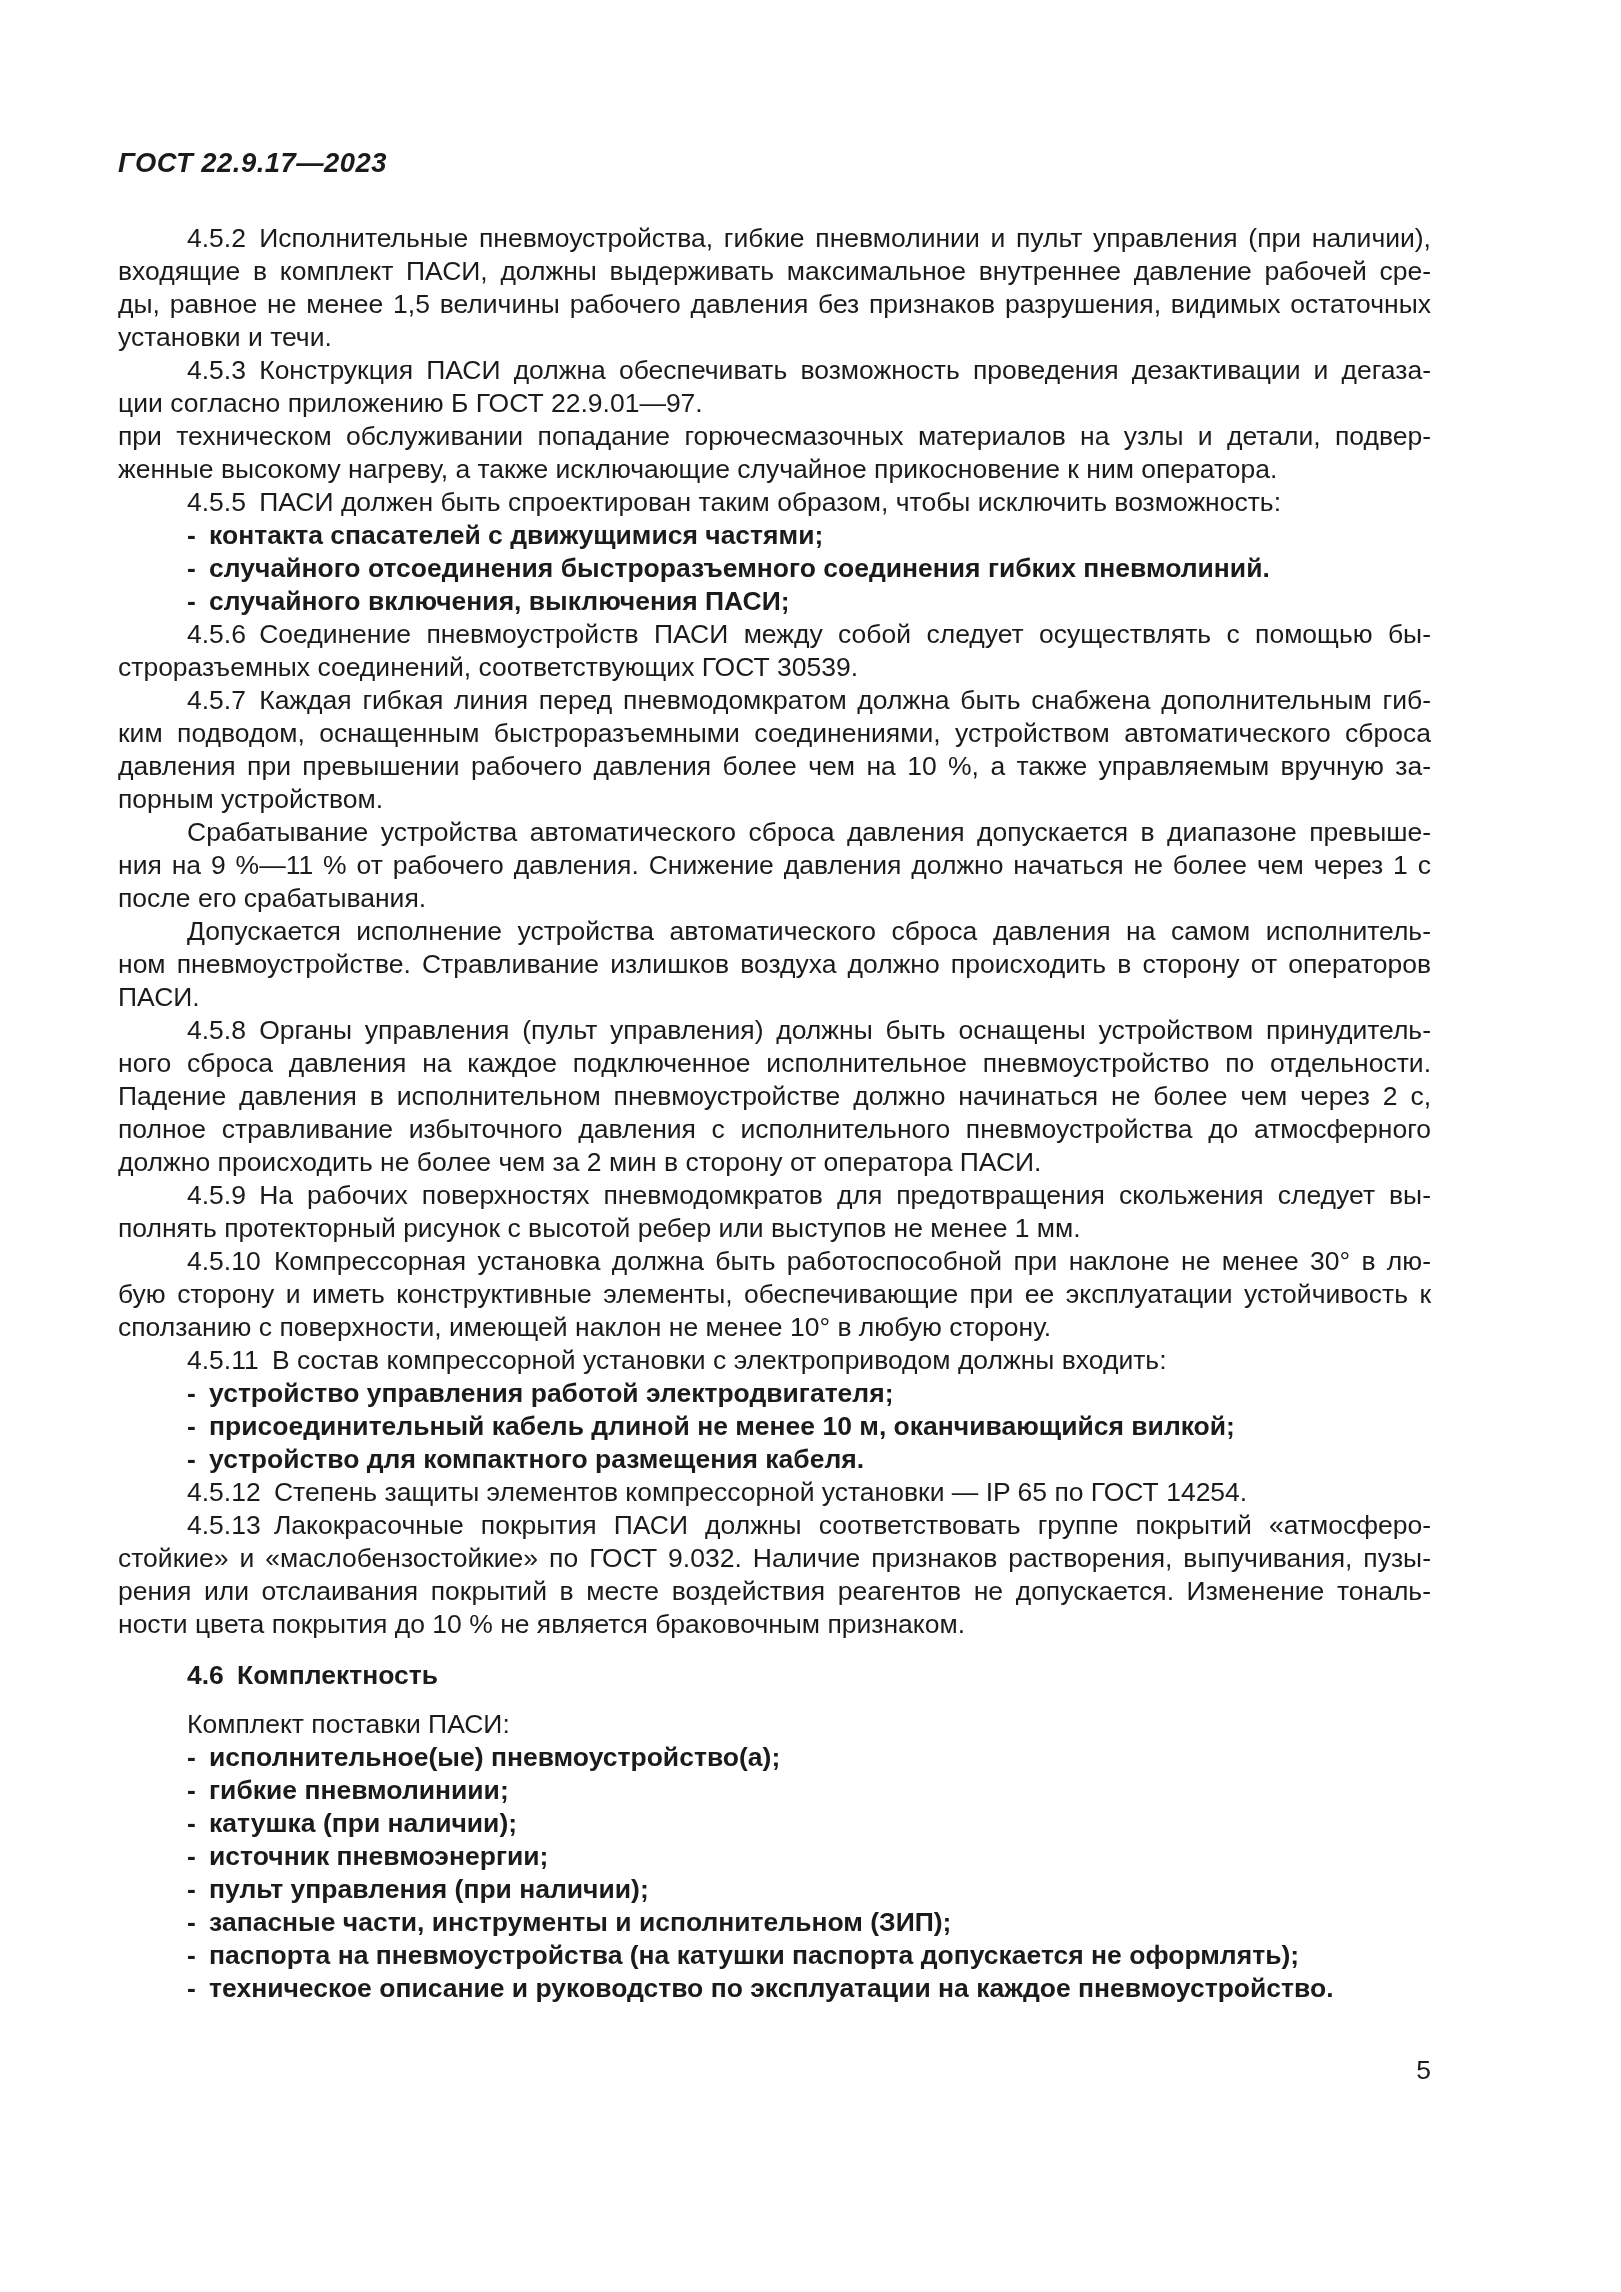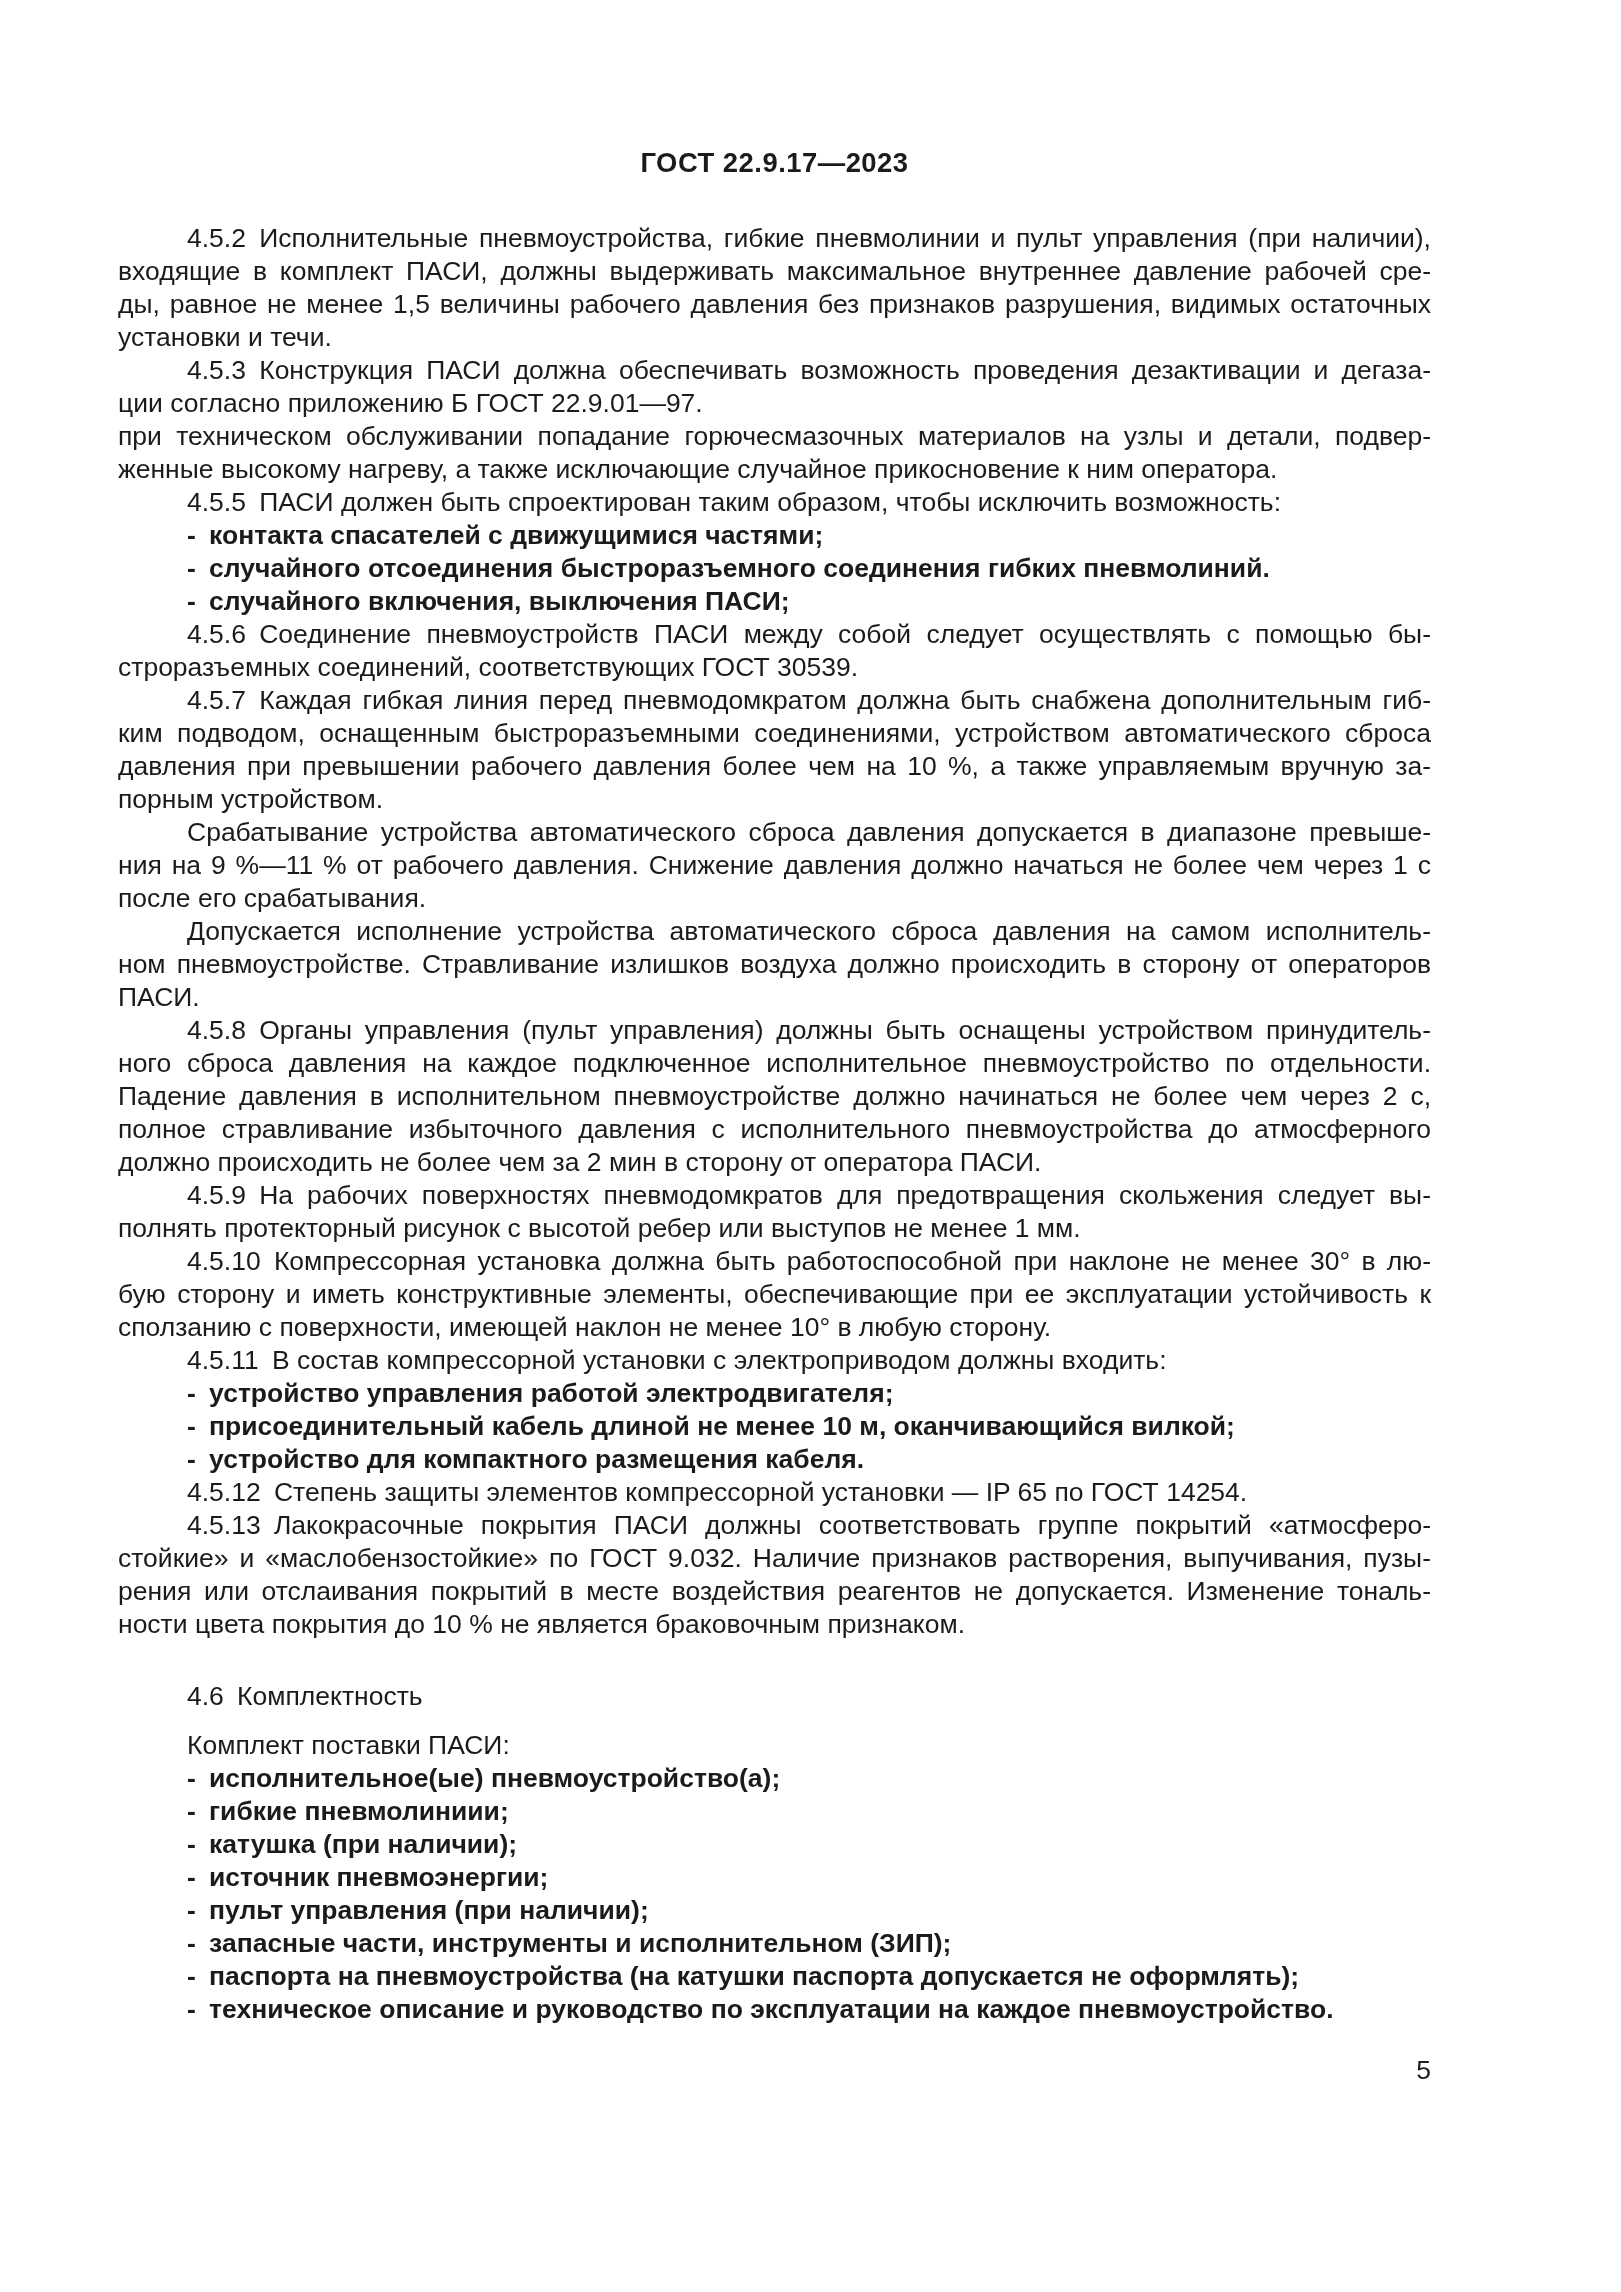--- a/index.html
+++ b/index.html
@@ -14,24 +14,25 @@
     background: #ffffff;
     font-family: "Liberation Sans", "DejaVu Sans", sans-serif;
     color: #1b1b1b;
     overflow: hidden;
   }
   .doc-header {
     position: absolute;
     left: 118px;
     top: 147px;
     width: 1313px;
-    text-align: center;
+    text-align: left;
     font-size: 27.4px;
     font-weight: bold;
     letter-spacing: 0.5px;
+    font-style: italic;
   }
   .doc-body {
     position: absolute;
     left: 118px;
     top: 222px;
     width: 1313px;
     font-size: 26.5px;
     line-height: 33px;
   }
   .para { margin: 0; }
@@ -45,23 +46,23 @@
   .line.first-line {
     text-indent: 69px;
   }
   .bullet-line {
     text-align: center;
     text-align-last: left;
     text-indent: 69px;
     font-weight: bold;
   }
   .section-heading {
-    font-weight: normal;
+    font-weight: bold;
     text-indent: 69px;
-    margin-top: 39px;
+    margin-top: 18px;
     margin-bottom: 15.7px;
     line-height: 33px;
   }
   .page-number {
     position: absolute;
     left: 118px;
     top: 2054px;
     width: 1313px;
     text-align: right;
     font-size: 26.5px;

